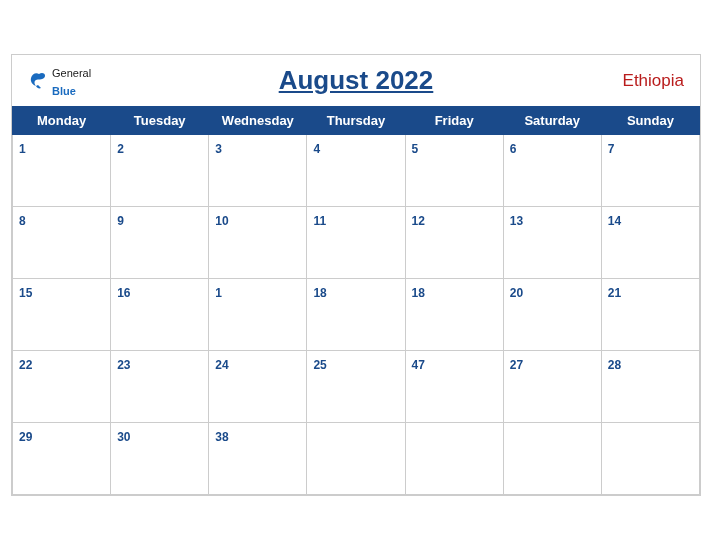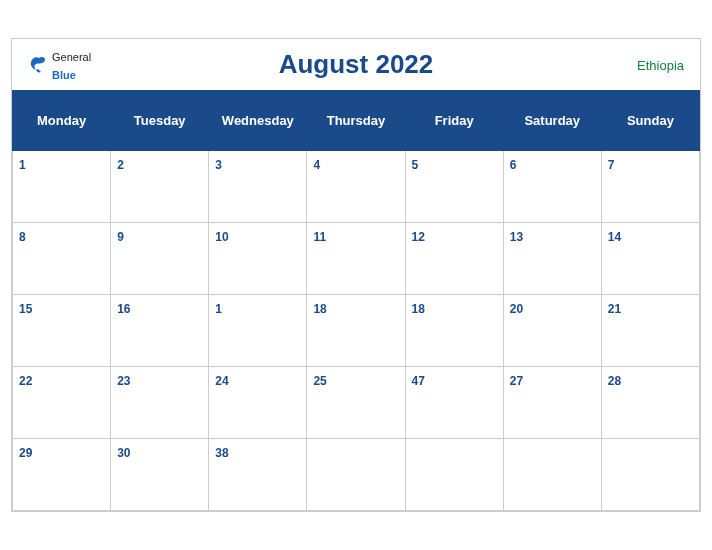--- a/index.html
+++ b/index.html
@@ -40,39 +40,40 @@
     }
     .logo-text-blue {
       font-size: 11px;
       color: #1a6bbf;
       font-weight: bold;
     }
     .calendar-title {
       font-size: 26px;
       color: #1a4a8a;
       font-weight: bold;
+      text-decoration: underline;
     }
     .country-label {
       position: absolute;
       right: 16px;
       top: 50%;
       transform: translateY(-50%);
-      font-size: 13px;
-      color: #15803d;
+      font-size: 17px;
+      color: #b91c1c;
     }
     .calendar-grid {
       width: 100%;
       border-collapse: collapse;
     }
     .calendar-grid th {
       background-color: #1a4a8a;
       color: #fff;
       font-size: 13px;
       font-weight: bold;
-      padding: 22px 4px;
+      padding: 6px 4px;
       border: 1px solid #1a4a8a;
       text-align: center;
     }
     .calendar-grid td {
       border: 1px solid #ccc;
       vertical-align: top;
       width: calc(100% / 7);
       height: 72px;
       padding: 4px 6px;
       background: #fff;

